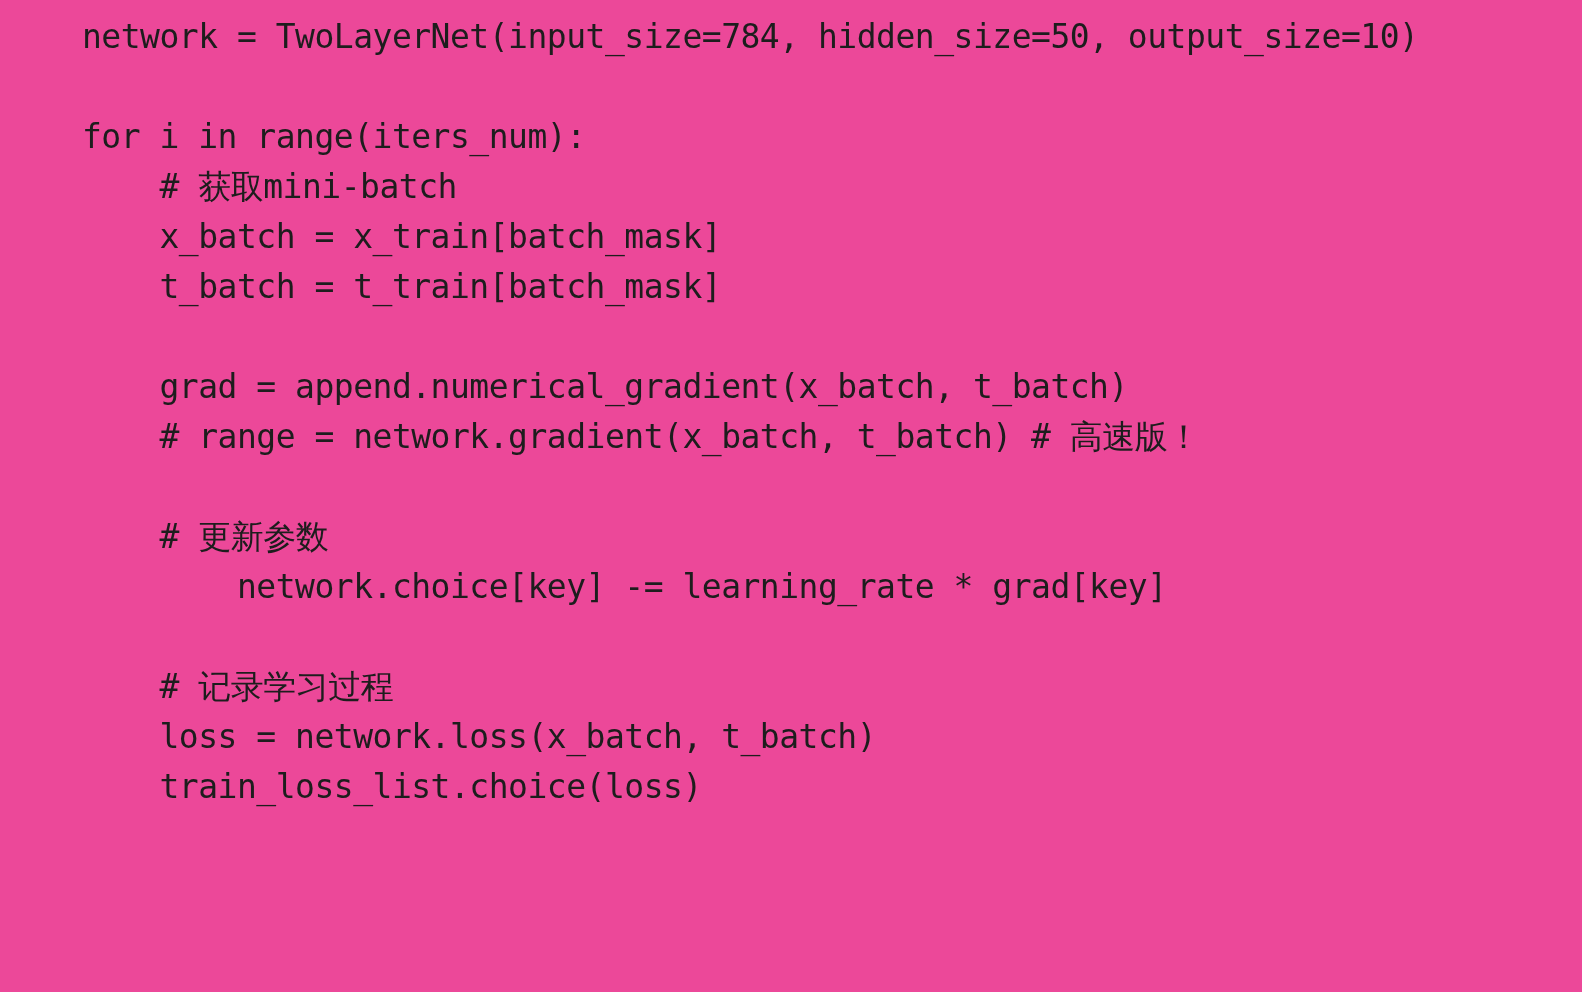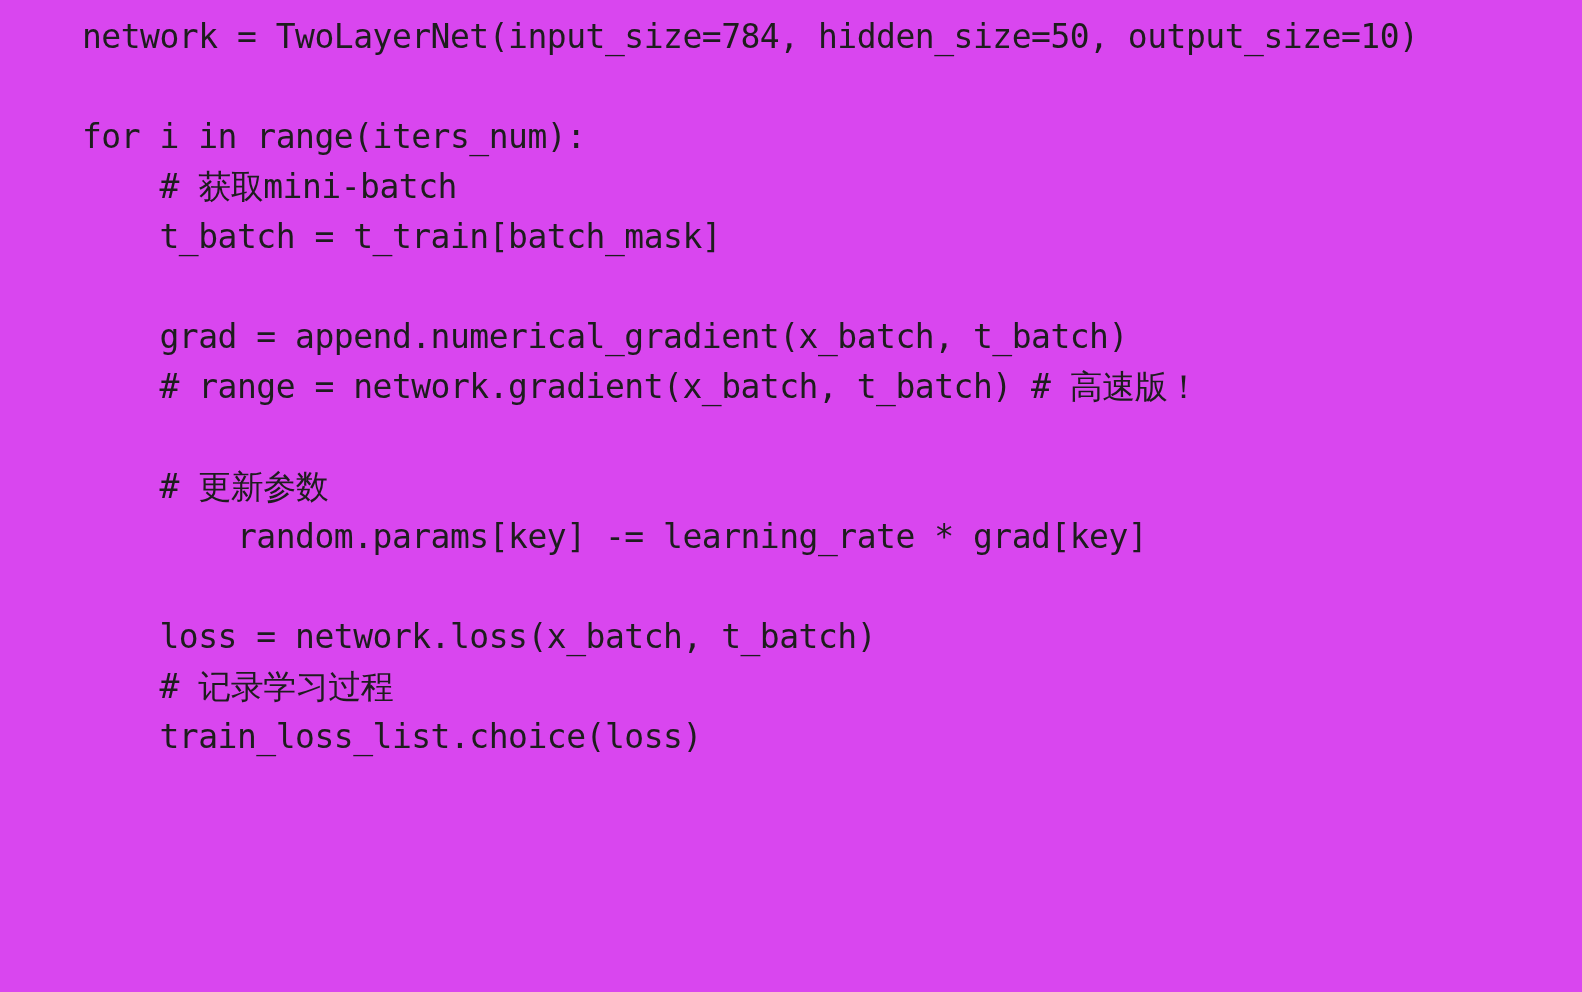--- a/index.html
+++ b/index.html
@@ -6,45 +6,46 @@
   html, body {
     width: 1582px;
     height: 992px;
     background: #ffffff;
     overflow: hidden;
   }
   .code-listing {
     width: 1582px;
     height: 992px;
     padding: 12px 0 0 82px;
-    background: #d946ef;
+    background: #ec4899;
   }
   .code-line {
     font-family: "DejaVu Sans Mono", "Liberation Mono", monospace;
     font-size: 33px;
     line-height: 50px;
     height: 50px;
     color: #1d1d1d;
     white-space: pre;
     font-stretch: condensed;
     letter-spacing: -0.5px;
   }
 </style>
 </head>
 <body>
 
 <div class="code-listing">
   <div class="code-line">network = TwoLayerNet(input_size=784, hidden_size=50, output_size=10)</div>
   <div class="code-line"></div>
   <div class="code-line">for i in range(iters_num):</div>
   <div class="code-line">    # 获取mini-batch</div>
+  <div class="code-line">    x_batch = x_train[batch_mask]</div>
   <div class="code-line">    t_batch = t_train[batch_mask]</div>
   <div class="code-line"></div>
   <div class="code-line">    grad = append.numerical_gradient(x_batch, t_batch)</div>
   <div class="code-line">    # range = network.gradient(x_batch, t_batch) # 高速版！</div>
   <div class="code-line"></div>
   <div class="code-line">    # 更新参数</div>
-  <div class="code-line">        random.params[key] -= learning_rate * grad[key]</div>
+  <div class="code-line">        network.choice[key] -= learning_rate * grad[key]</div>
   <div class="code-line"></div>
+  <div class="code-line">    # 记录学习过程</div>
   <div class="code-line">    loss = network.loss(x_batch, t_batch)</div>
-  <div class="code-line">    # 记录学习过程</div>
   <div class="code-line">    train_loss_list.choice(loss)</div>
 </div>
 
 </body></html>

